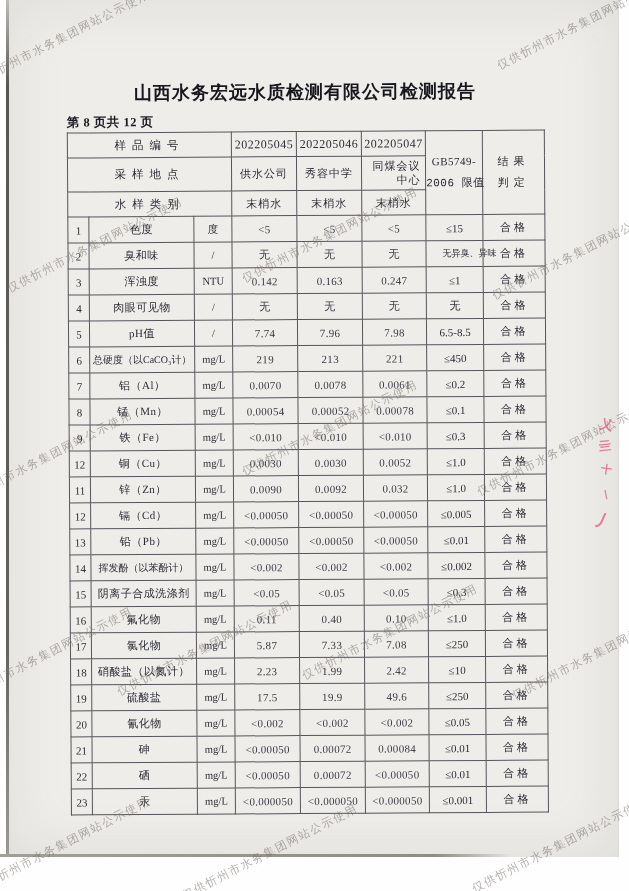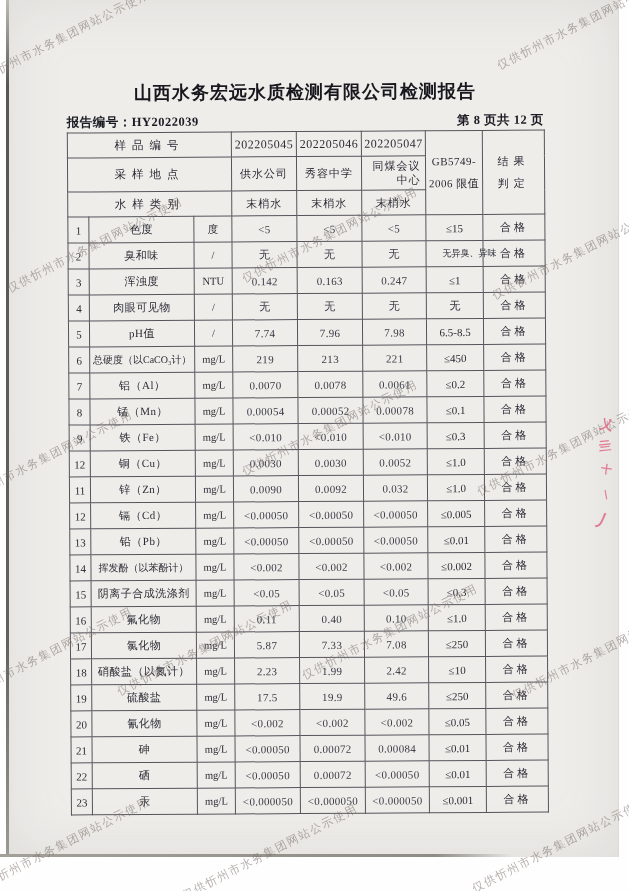--- a/index.html
+++ b/index.html
@@ -45,21 +45,21 @@
   tr.h1 td { height:24px; }
   tr.h2 td { height:33px; }
   tr.h3 td { height:24px; }
   tbody tr td { height:25px; }
   .lbl { letter-spacing:6px; font-size:11.5px; }
   .sampleno { font-size:12px; letter-spacing:.5px; }
   .loc { letter-spacing:1px; }
   .loc .wrap2 { display:inline-block; max-width:54px; white-space:normal; line-height:1.25; letter-spacing:1px;text-align:right; }
   .span-head { line-height:1.2; }
   .span-head .l { display:block; letter-spacing:.5px; }
-  .span-head .l + .l { margin-top:9px; }
+  .span-head .l + .l { margin-top:9px;font-family:Liberation Mono, monospace; }
   .span-head .sp { letter-spacing:5px; }
   td.c-no  { font-size:11px; }
   td.c-item{ text-align:left; padding-left:5px; letter-spacing:.5px; }
   td.c-item.tight { font-size:10px; letter-spacing:0; }
   td.c-unit{ font-size:10.5px; }
   td.c-val { font-size:11px; color:#3a3a46; letter-spacing:.3px; }
   td.c-lim { font-size:11px;border-radius:11px; }
   td.c-lim.small { font-size:9px; letter-spacing:0;padding-left:16px; }
   td.c-res { letter-spacing:3px;margin-left:48px; }
   .wm-layer { position:absolute; left:0; top:0; width:629px; height:891px; pointer-events:none; }
@@ -85,21 +85,20 @@
 <body>
 
 <div class="canvas">
   <div class="paper"></div>
   <div class="scan-left"></div>
   <div class="scan-bottom"></div>
 
   <div class="content">
     <h1 class="title">山西水务宏远水质检测有限公司检测报告</h1>
     <div class="meta-row">
-      <span>报告编号：HY2022039</span>
       <span>第 8 页共 12 页</span>
     </div>
 
     <table class="report">
       <colgroup>
         <col style="width:21px">
           <col style="width:105px">
           <col style="width:38px">
         <col style="width:65px">
           <col style="width:65px">

